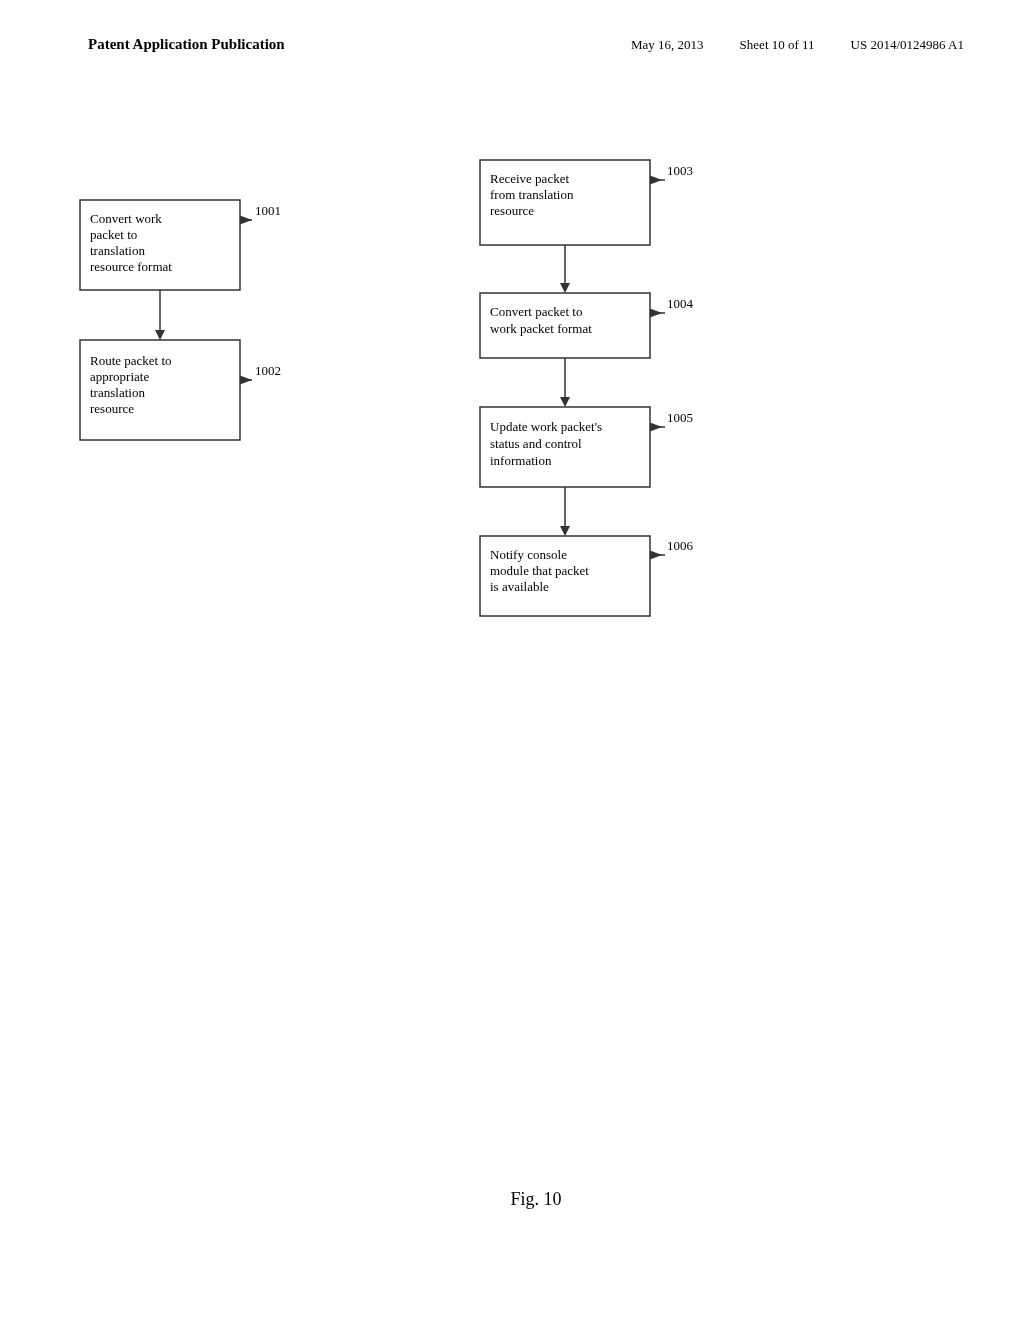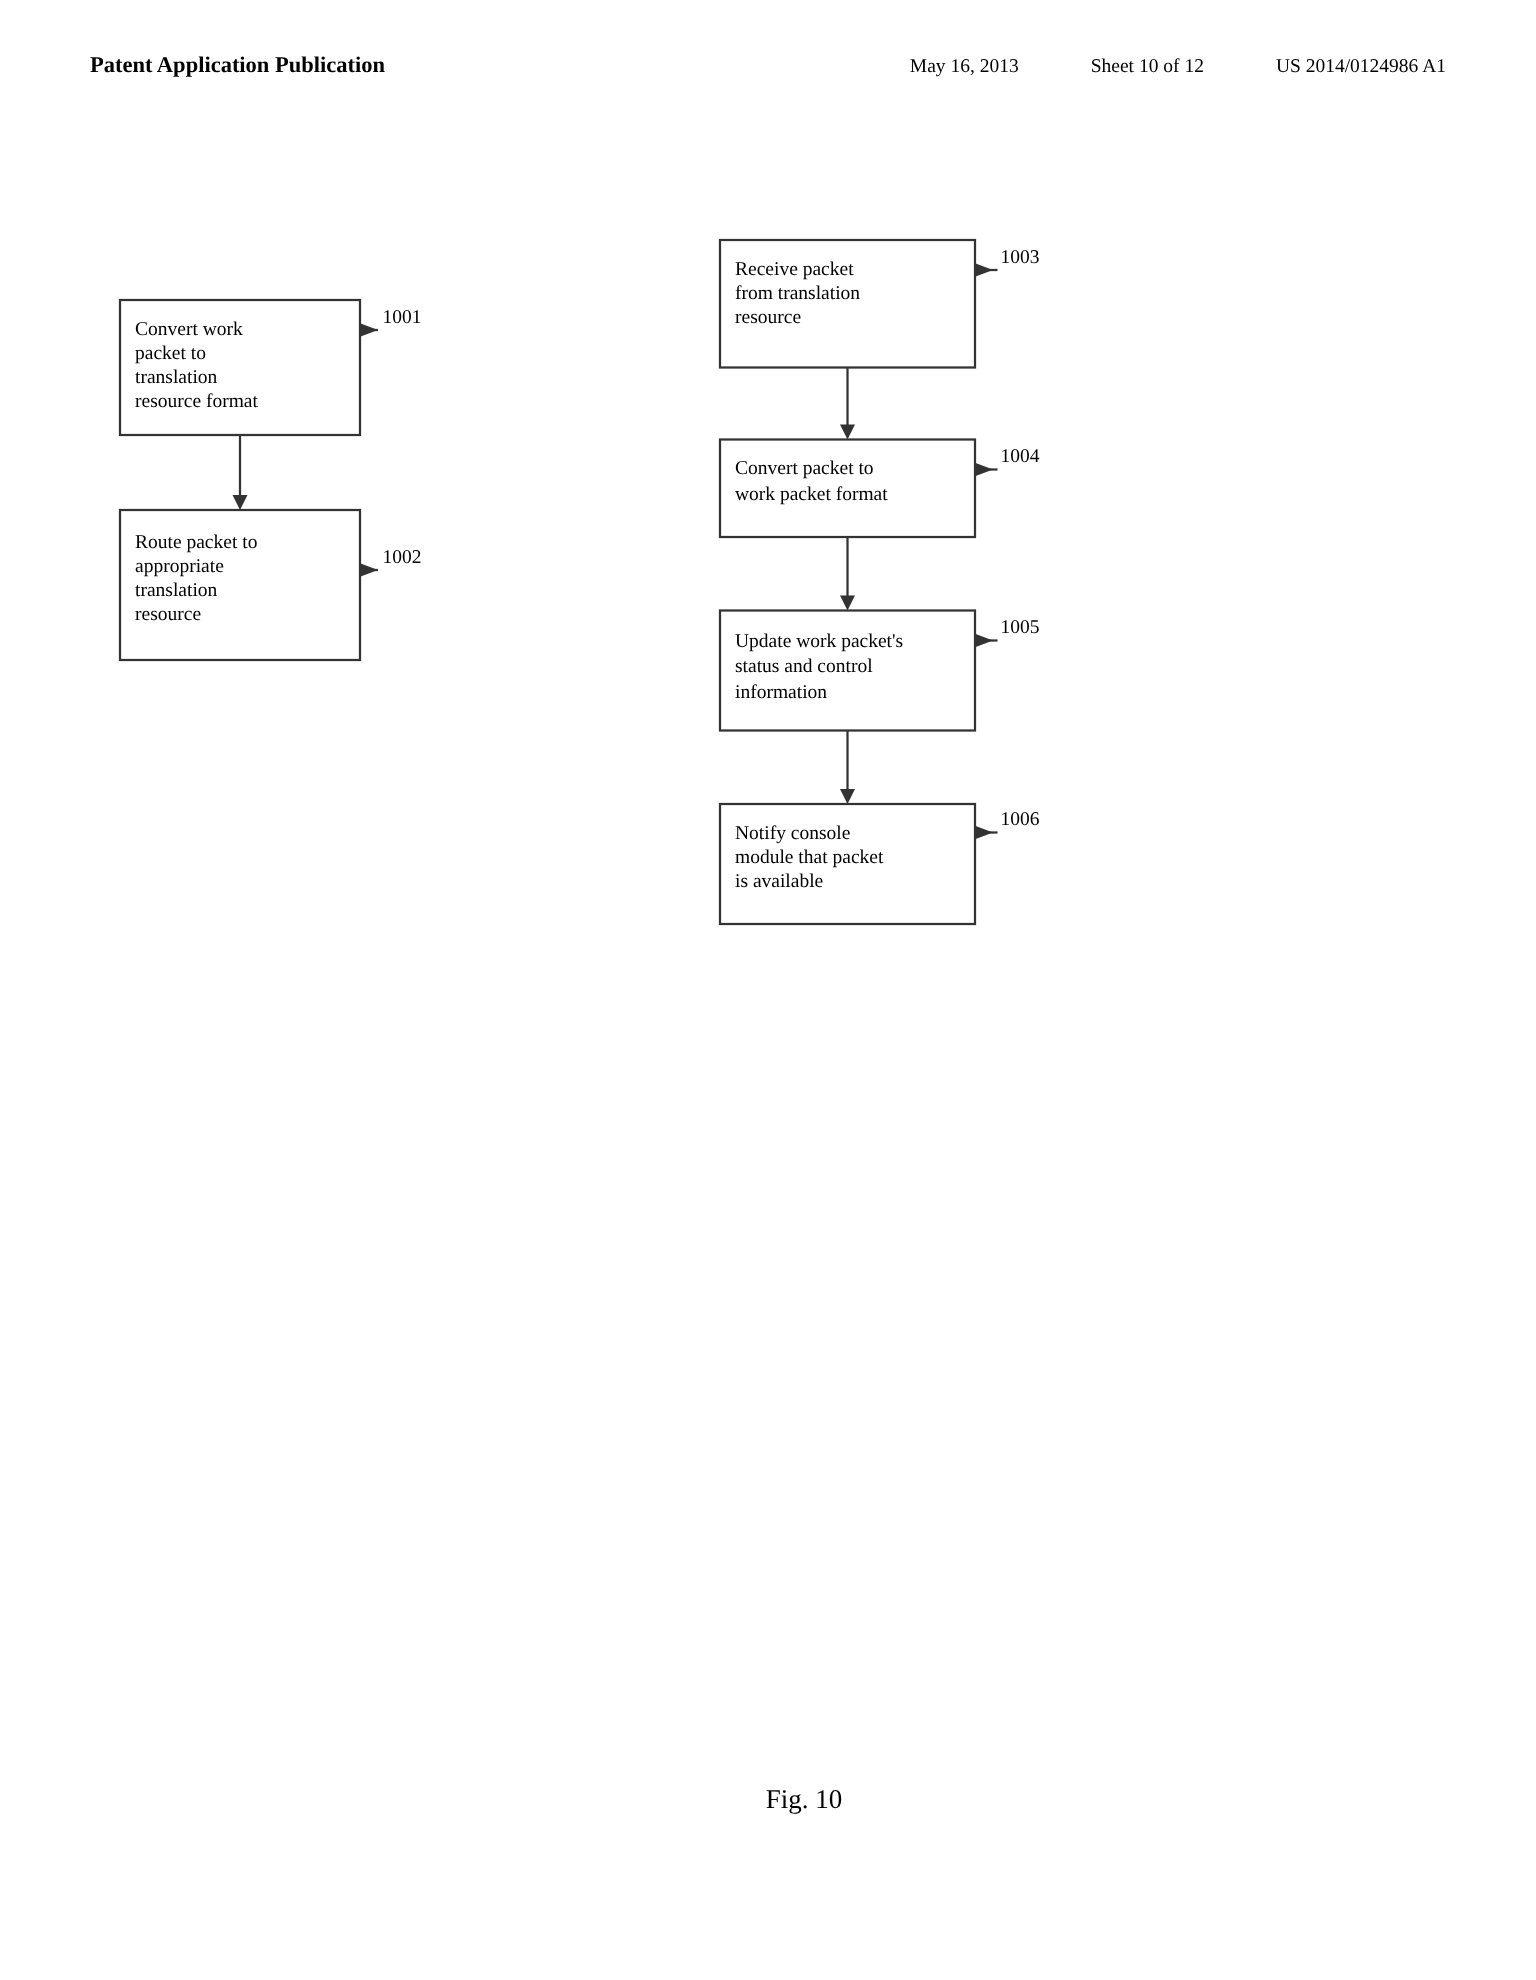--- a/index.html
+++ b/index.html
@@ -12,49 +12,50 @@
       overflow: hidden;
     }
 
     
     .header {
       display: flex;
       justify-content: space-between;
       align-items: baseline;
       padding: 36px 60px 0 60px;
       font-size: 14px;
+      margin-left: 28px;
     }
     .header-title {
       font-weight: bold;
       font-size: 15px;
     }
     .header-meta {
       font-size: 13px;
       display: flex;
-      gap: 48px;
+      gap: 36px;
       justify-content: flex-end;
     }
 
     
     .diagram-svg {
       position: absolute;
       top: 120px;
       left: 0;
       width: 100%;
       height: 900px;
     }
   </style>
 </head>
 <body>
 
 <div class="header">
   <span class="header-title">Patent Application Publication</span>
   <div class="header-meta">
     <span>May 16, 2013</span>
-    <span>Sheet 10 of 12</span>
+    <span>Sheet 10 of 11</span>
     <span>US 2014/0124986 A1</span>
   </div>
 </div>
 
 <svg class="diagram-svg" viewBox="0 0 904 900" xmlns="http://www.w3.org/2000/svg" style="position:absolute;top:120px;left:60px;width:904px;height:900px;">
 
   <rect x="20" y="80" width="160" height="90" fill="white" stroke="#333" stroke-width="1.5"></rect>
   <text x="30" y="103" font-family="Times New Roman, serif" font-size="13">Convert work</text>
   <text x="30" y="119" font-family="Times New Roman, serif" font-size="13">packet to</text>
   <text x="30" y="135" font-family="Times New Roman, serif" font-size="13">translation</text>

